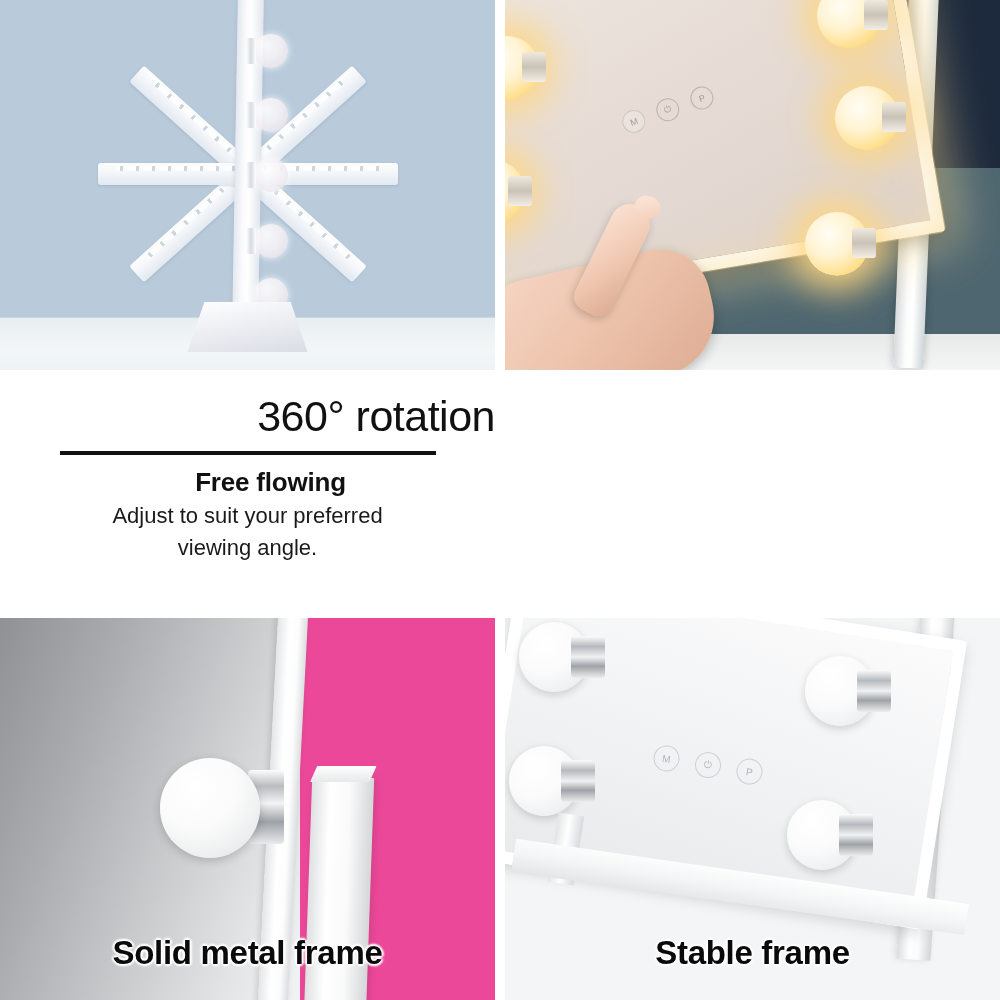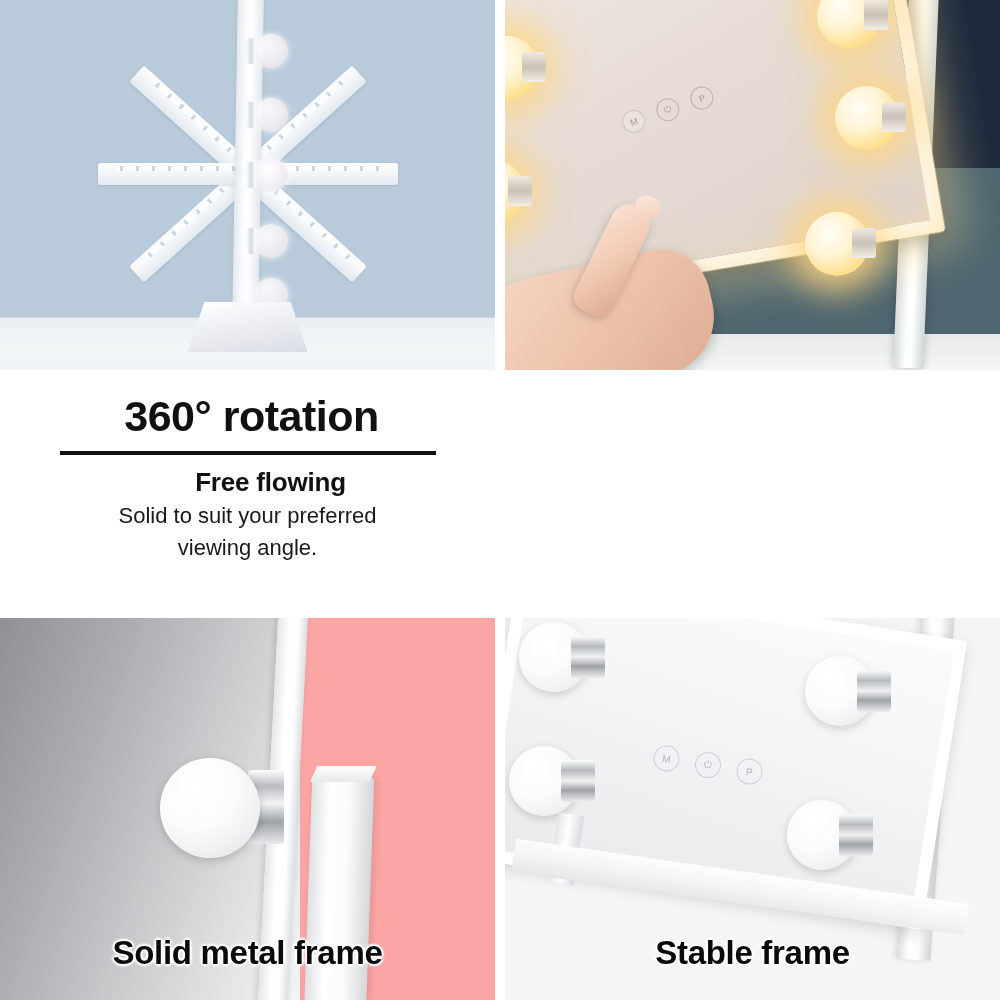--- a/index.html
+++ b/index.html
@@ -87,29 +87,29 @@
       background:linear-gradient(120deg,#f4d4c2,#e5b79e);transform:rotate(-10deg);}
   
   #p-tr .rpost{position:absolute;left:396px;top:-6px;width:30px;height:374px;transform:rotate(2.4deg);
       background:linear-gradient(90deg,#d7dbdd 0%,#fbfcfc 38%,#ffffff 58%,#cfd5d7 100%);
       box-shadow:0 0 8px rgba(0,0,0,.22);}
 
   
   .textcol{position:absolute;top:378px;height:230px;text-align:center;color:#111;}
   #t-left{left:0;width:495px;}
   #t-right{left:505px;width:495px;}
-  .hl{font-size:43px;font-weight:bold;letter-spacing:-.5px;line-height:1.05;margin:16px 0 0 8px;}
+  .hl{font-size:43px;font-weight:normal;letter-spacing:-.5px;line-height:1.05;margin:16px 0 0 8px;text-align:right;}
   .rule{height:4px;background:#111;margin:12px auto 0 auto;}
   #t-left .rule{width:376px;}
   #t-right .rule{width:388px;}
   .sub{font-size:26px;font-weight:bold;margin-top:12px;letter-spacing:-.2px;padding-left:46px;}
   .desc{font-size:22px;font-weight:normal;line-height:1.25;margin-top:4px;color:#1a1a1a;}
 
   
-  #p-bl{left:0;top:618px;width:495px;height:382px;background:#fca5a5;}
+  #p-bl{left:0;top:618px;width:495px;height:382px;background:#ec4899;}
   #p-bl .mirglass{position:absolute;left:0;top:0;width:300px;height:382px;
       background:linear-gradient(110deg,#8f9194 0%,#a9abae 28%,#c9cbcd 58%,#e6e7e9 85%,#f2f3f4 100%);}
   #p-bl .frameedge{position:absolute;left:268px;top:-10px;width:30px;height:400px;transform:rotate(3deg);
       background:linear-gradient(90deg,#e4e5e7 0%,#ffffff 40%,#fdfdfd 70%,#dcdddf 100%);
       box-shadow:-2px 0 6px rgba(0,0,0,.14);}
   #p-bl .bigbulb{position:absolute;left:160px;top:140px;width:100px;height:100px;border-radius:50%;
       background:radial-gradient(circle at 36% 30%,#ffffff 0%,#fbfbfb 42%,#eeeff0 72%,#dcdee0 100%);
       box-shadow:0 3px 10px rgba(0,0,0,.18);}
   #p-bl .chrome{position:absolute;left:248px;top:152px;width:36px;height:74px;border-radius:4px;
       background:linear-gradient(180deg,#fdfdfd 0%,#b9bcc0 22%,#f3f4f5 45%,#9ea2a7 70%,#e9eaec 100%);}
@@ -230,21 +230,21 @@
       <div class="palm"></div>
       <div class="finger"></div>
       <div class="nail"></div>
     </div>
   </div>
 
   <div class="textcol" id="t-left">
     <div class="hl">360° rotation</div>
     <div class="rule"></div>
     <div class="sub">Free flowing</div>
-    <div class="desc">Solid to suit your preferred</div>
+    <div class="desc">Adjust to suit your preferred</div>
     <div class="desc">viewing angle.</div>
   </div>
 
 
   <div class="photo" id="p-bl">
     <div class="mirglass"></div>
     <div class="frameedge"></div>
     <div class="chrome"></div>
     <div class="bigbulb"></div>
     <div class="bpost">

